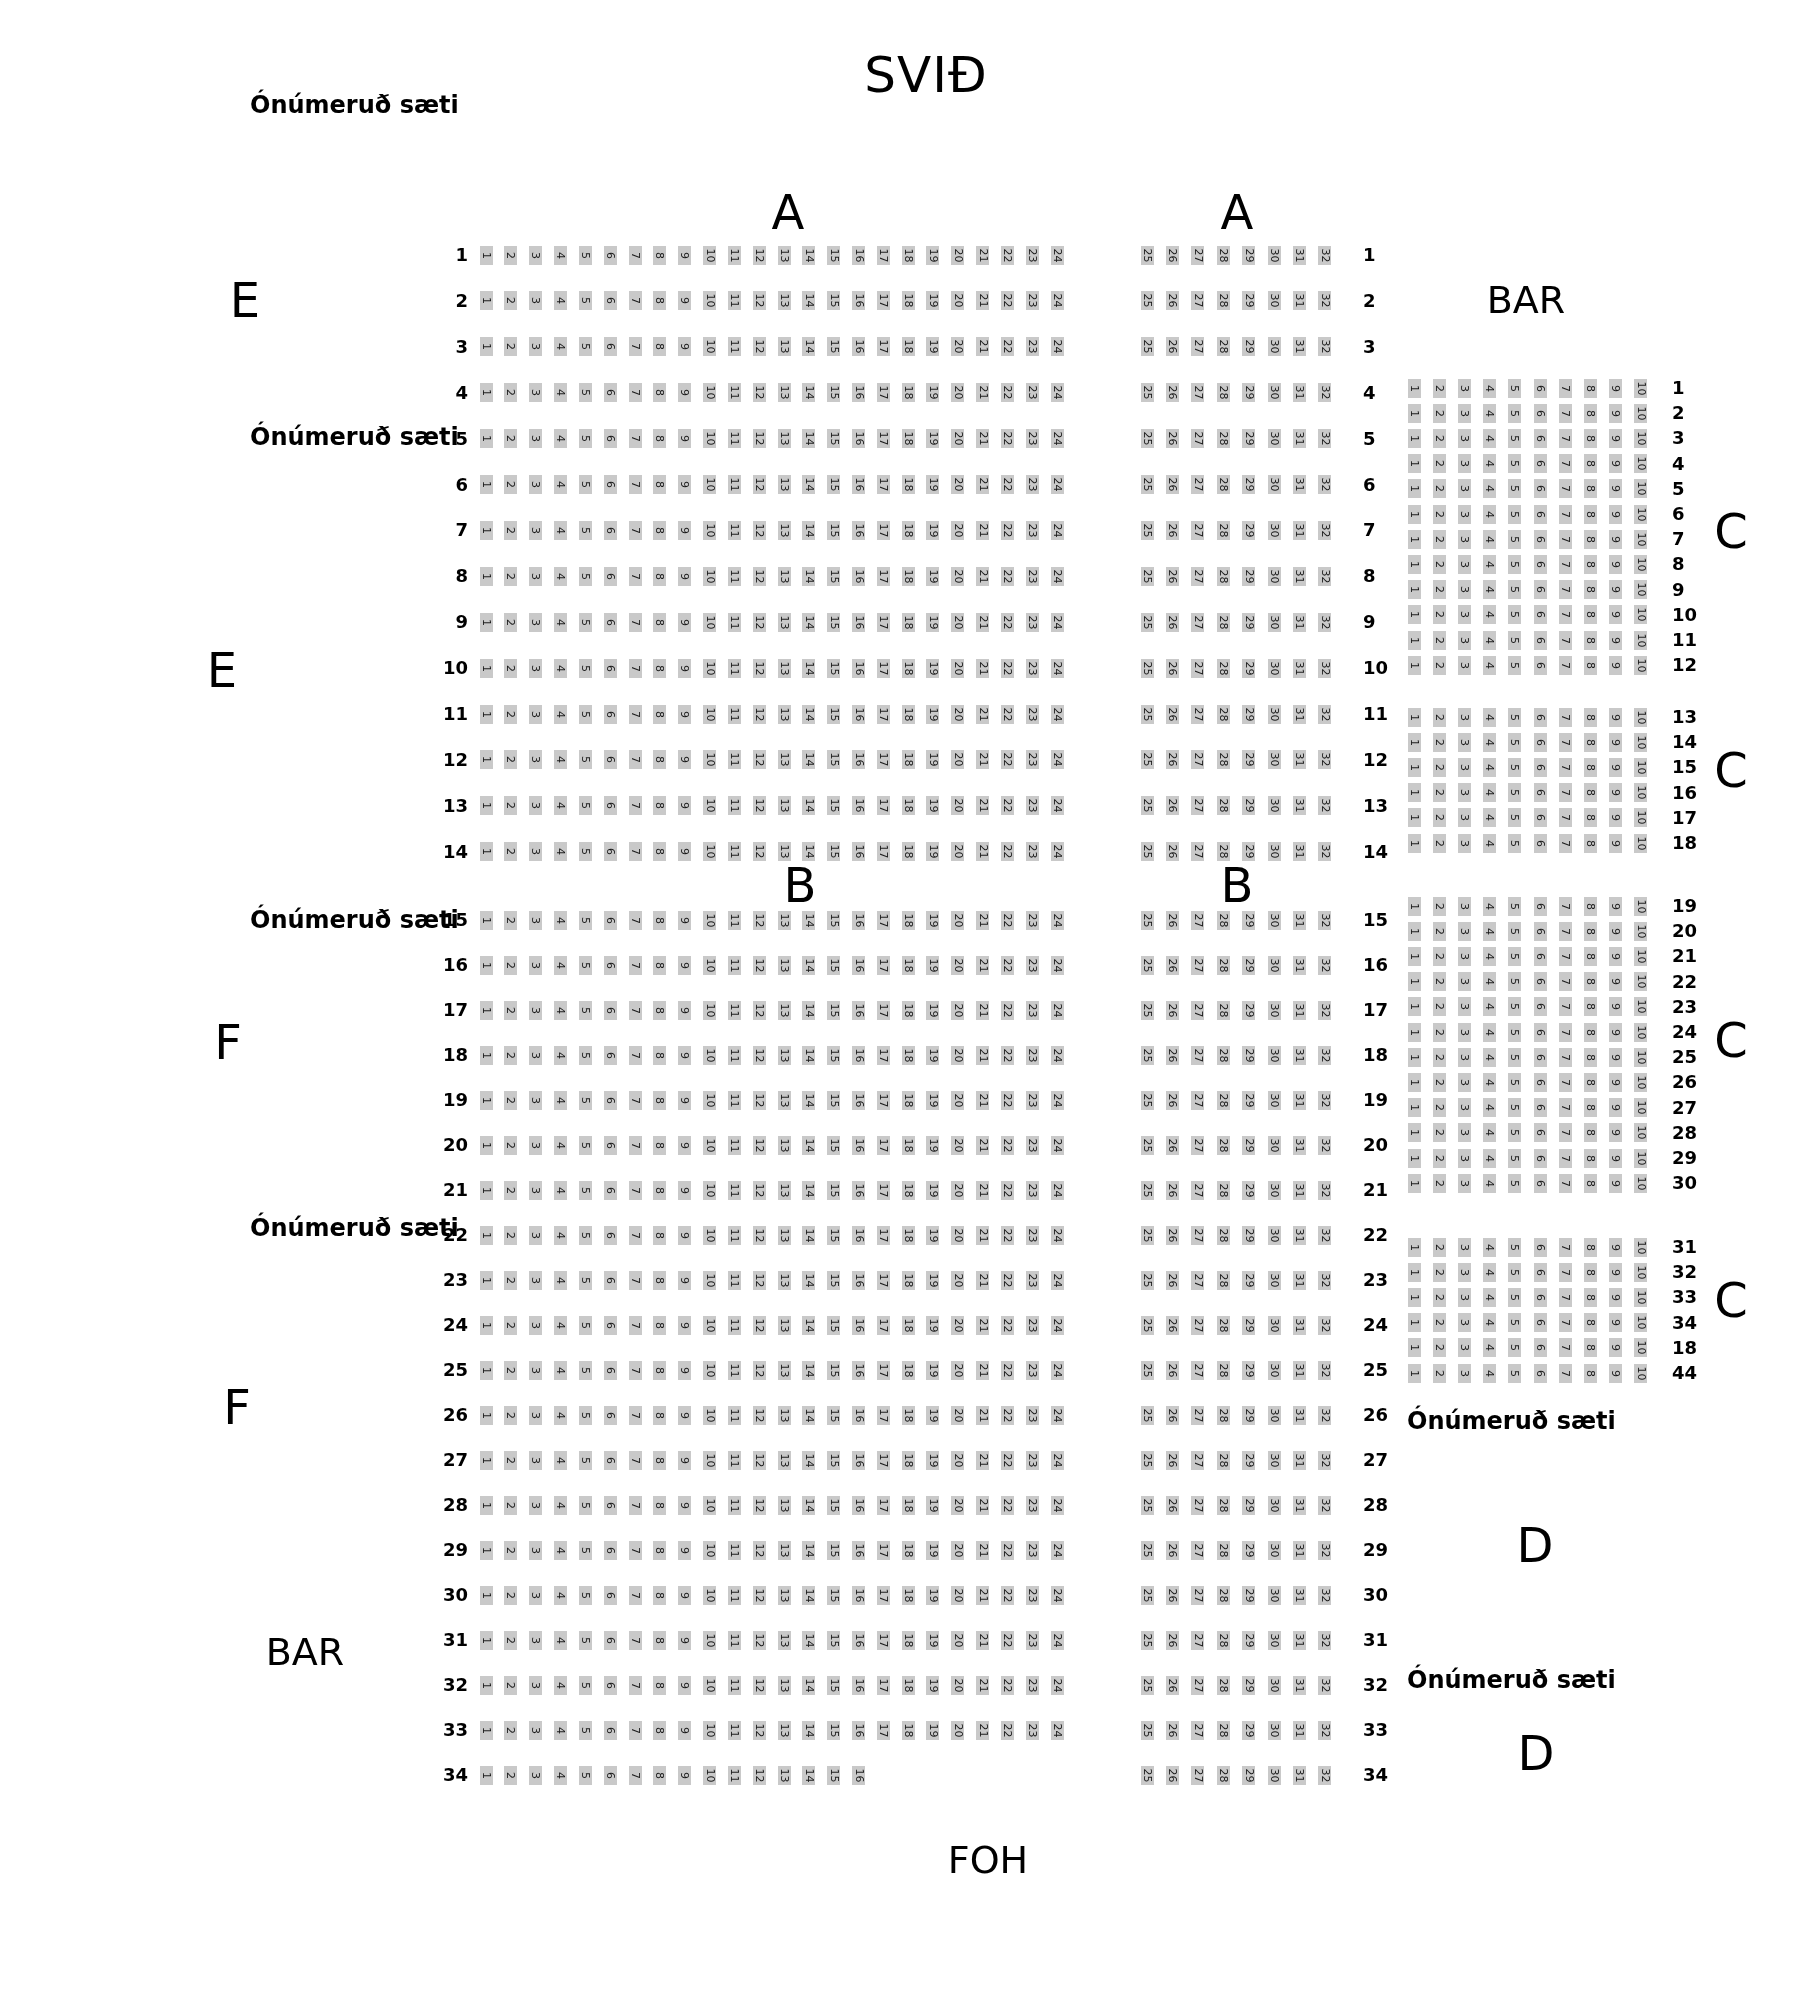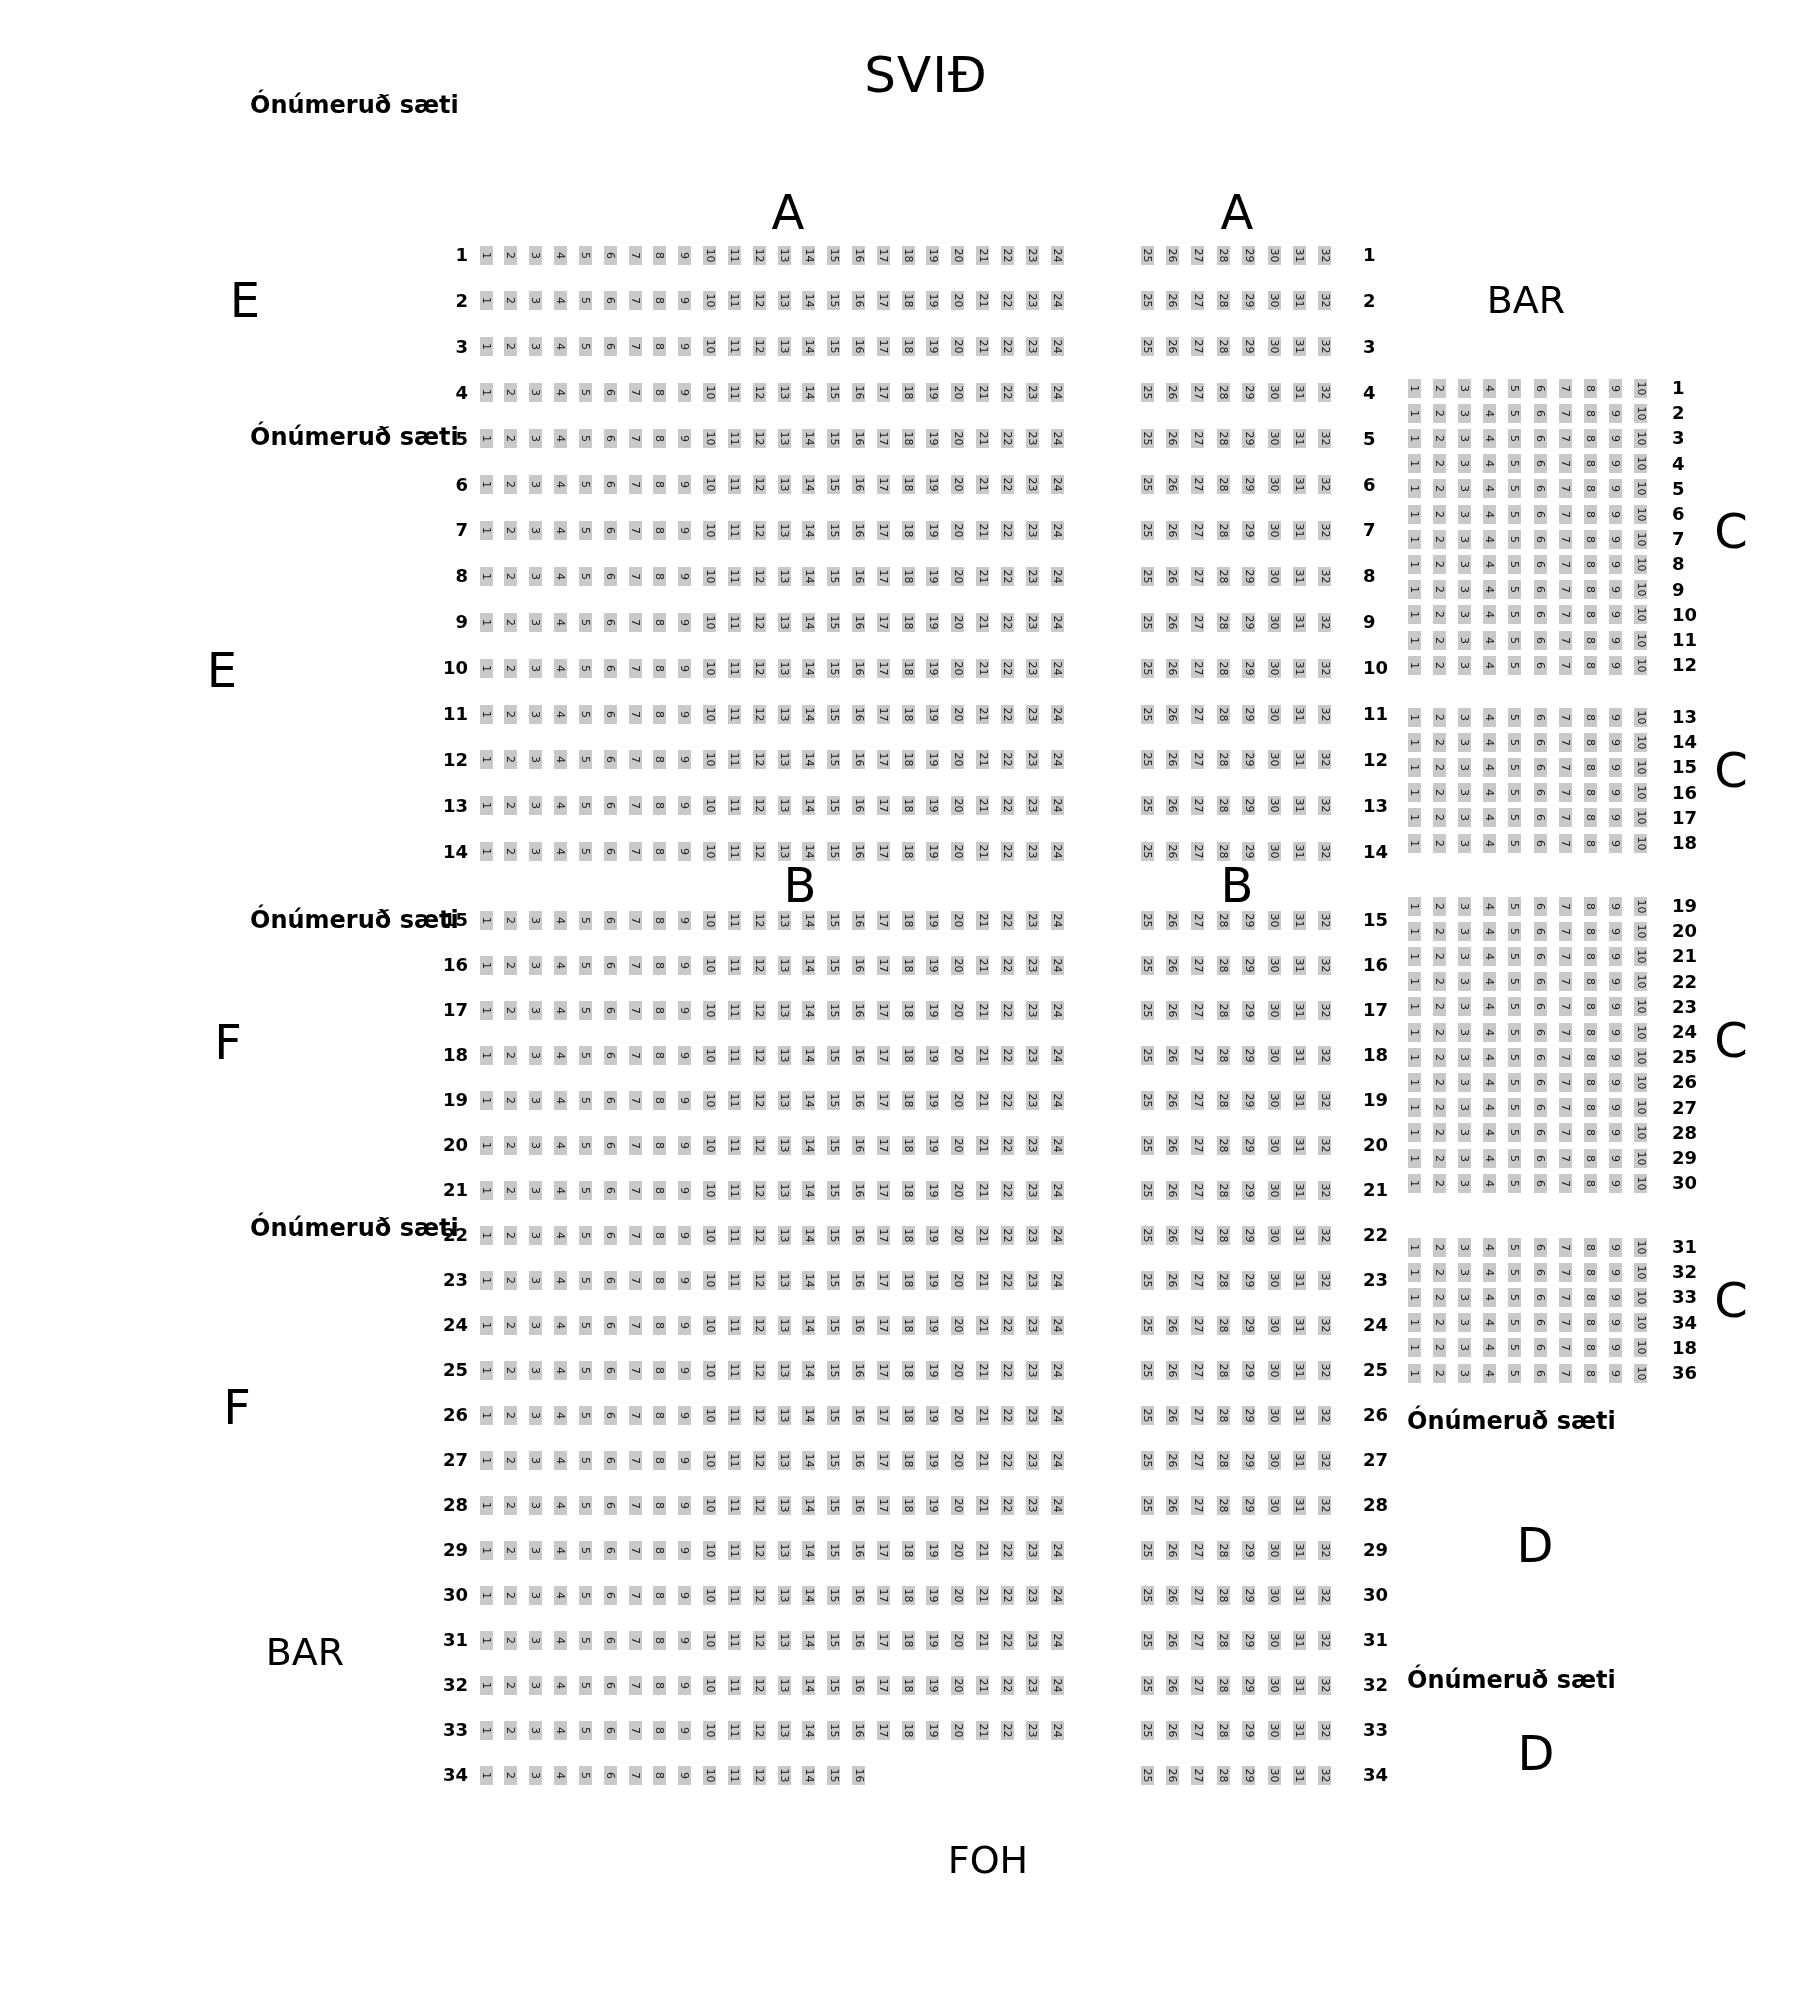--- a/index.html
+++ b/index.html
@@ -4475,14 +4475,14 @@
     </div>
     <div class="seat" style="left: 1583.9px; top: 1363.5px; background: rgb(201, 201, 201);">
       <span style="color: rgb(26, 26, 26);">8</span>
     </div>
     <div class="seat" style="left: 1609.1px; top: 1363.5px; background: rgb(201, 201, 201);">
       <span style="color: rgb(26, 26, 26);">9</span>
     </div>
     <div class="seat" style="left: 1634.3px; top: 1363.5px; background: rgb(201, 201, 201);">
       <span style="color: rgb(26, 26, 26);">10</span>
     </div>
-    <div class="row-label" style="left: 1672px; top: 1373px;">36</div>
+    <div class="row-label" style="left: 1672px; top: 1373px;">44</div>
   </div>
 
 </body></html>

